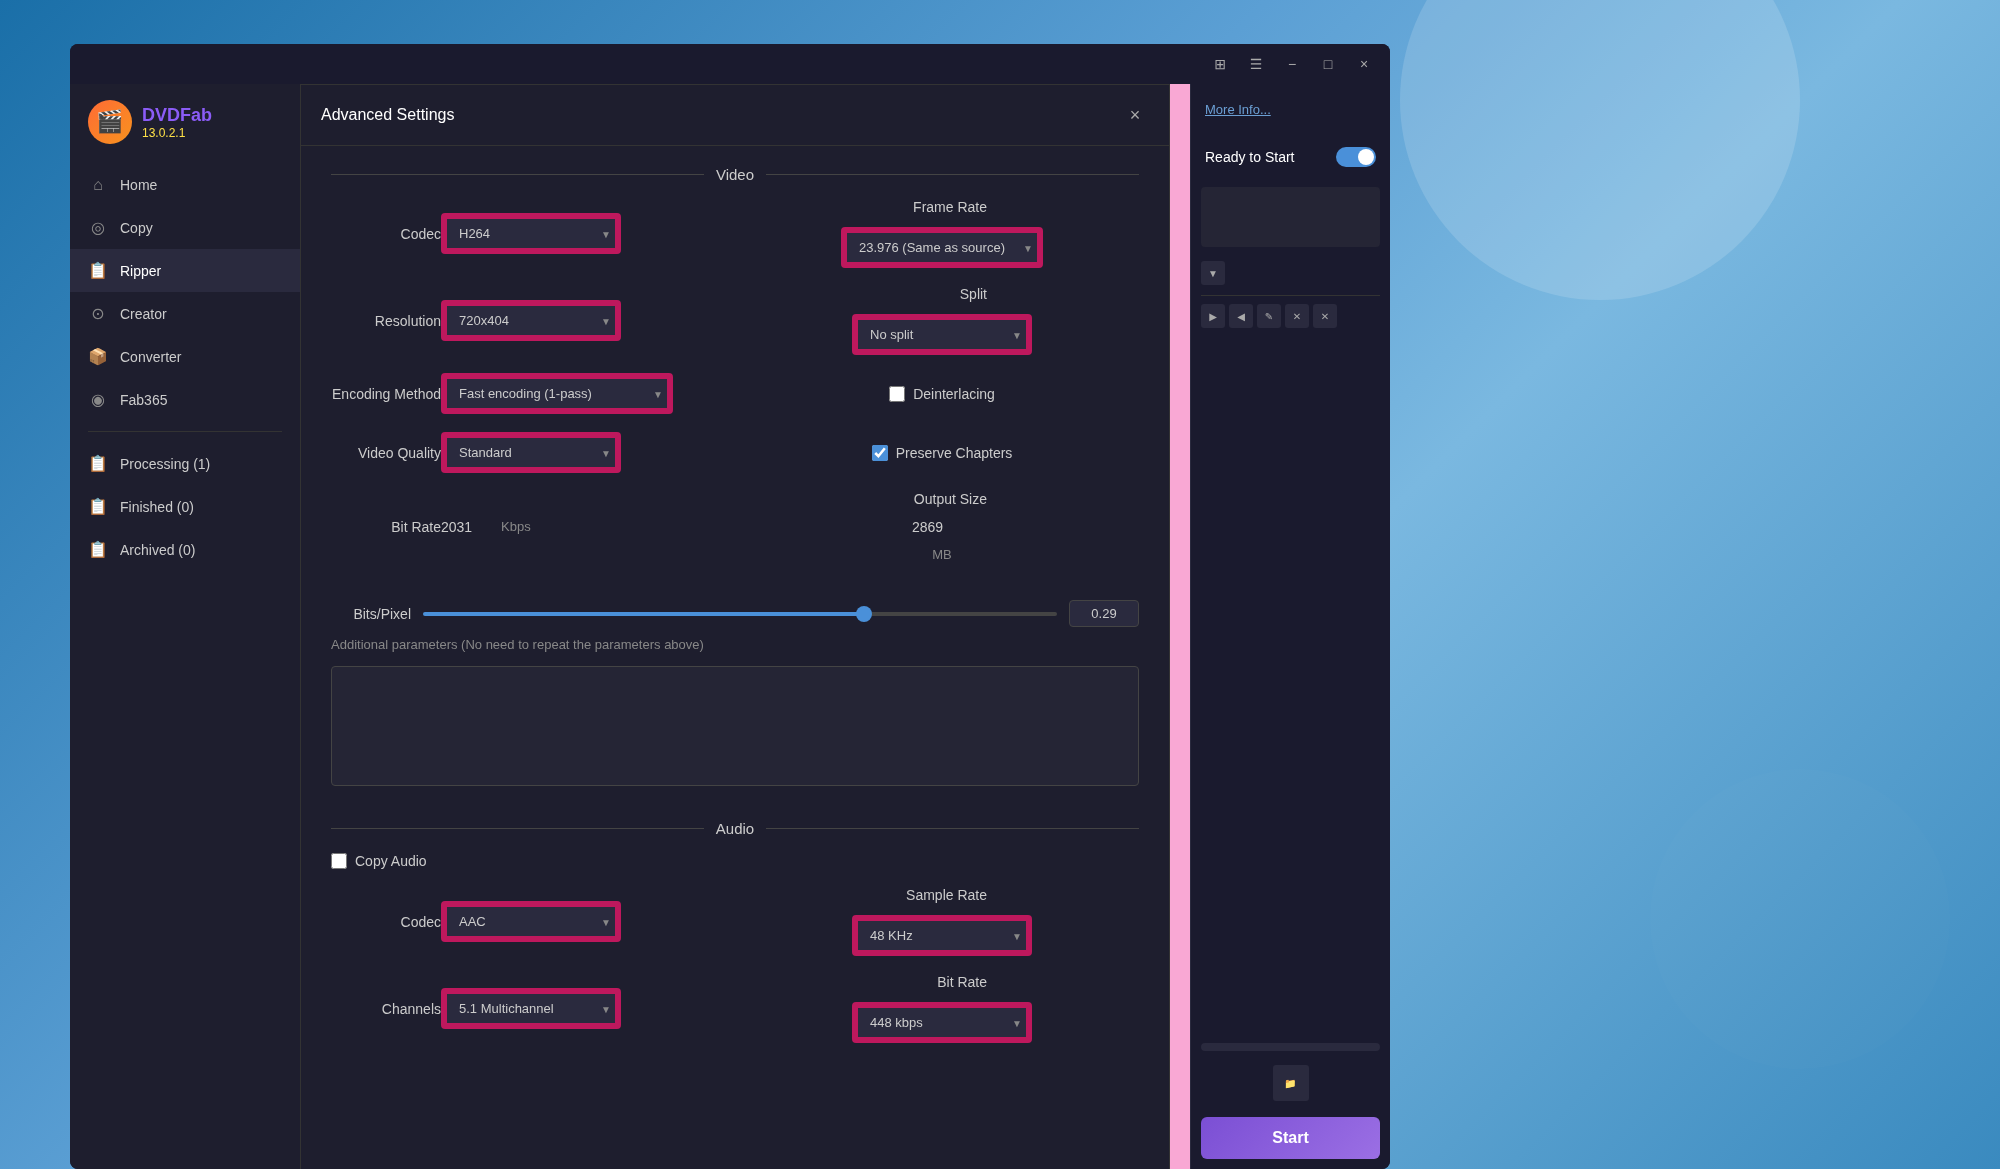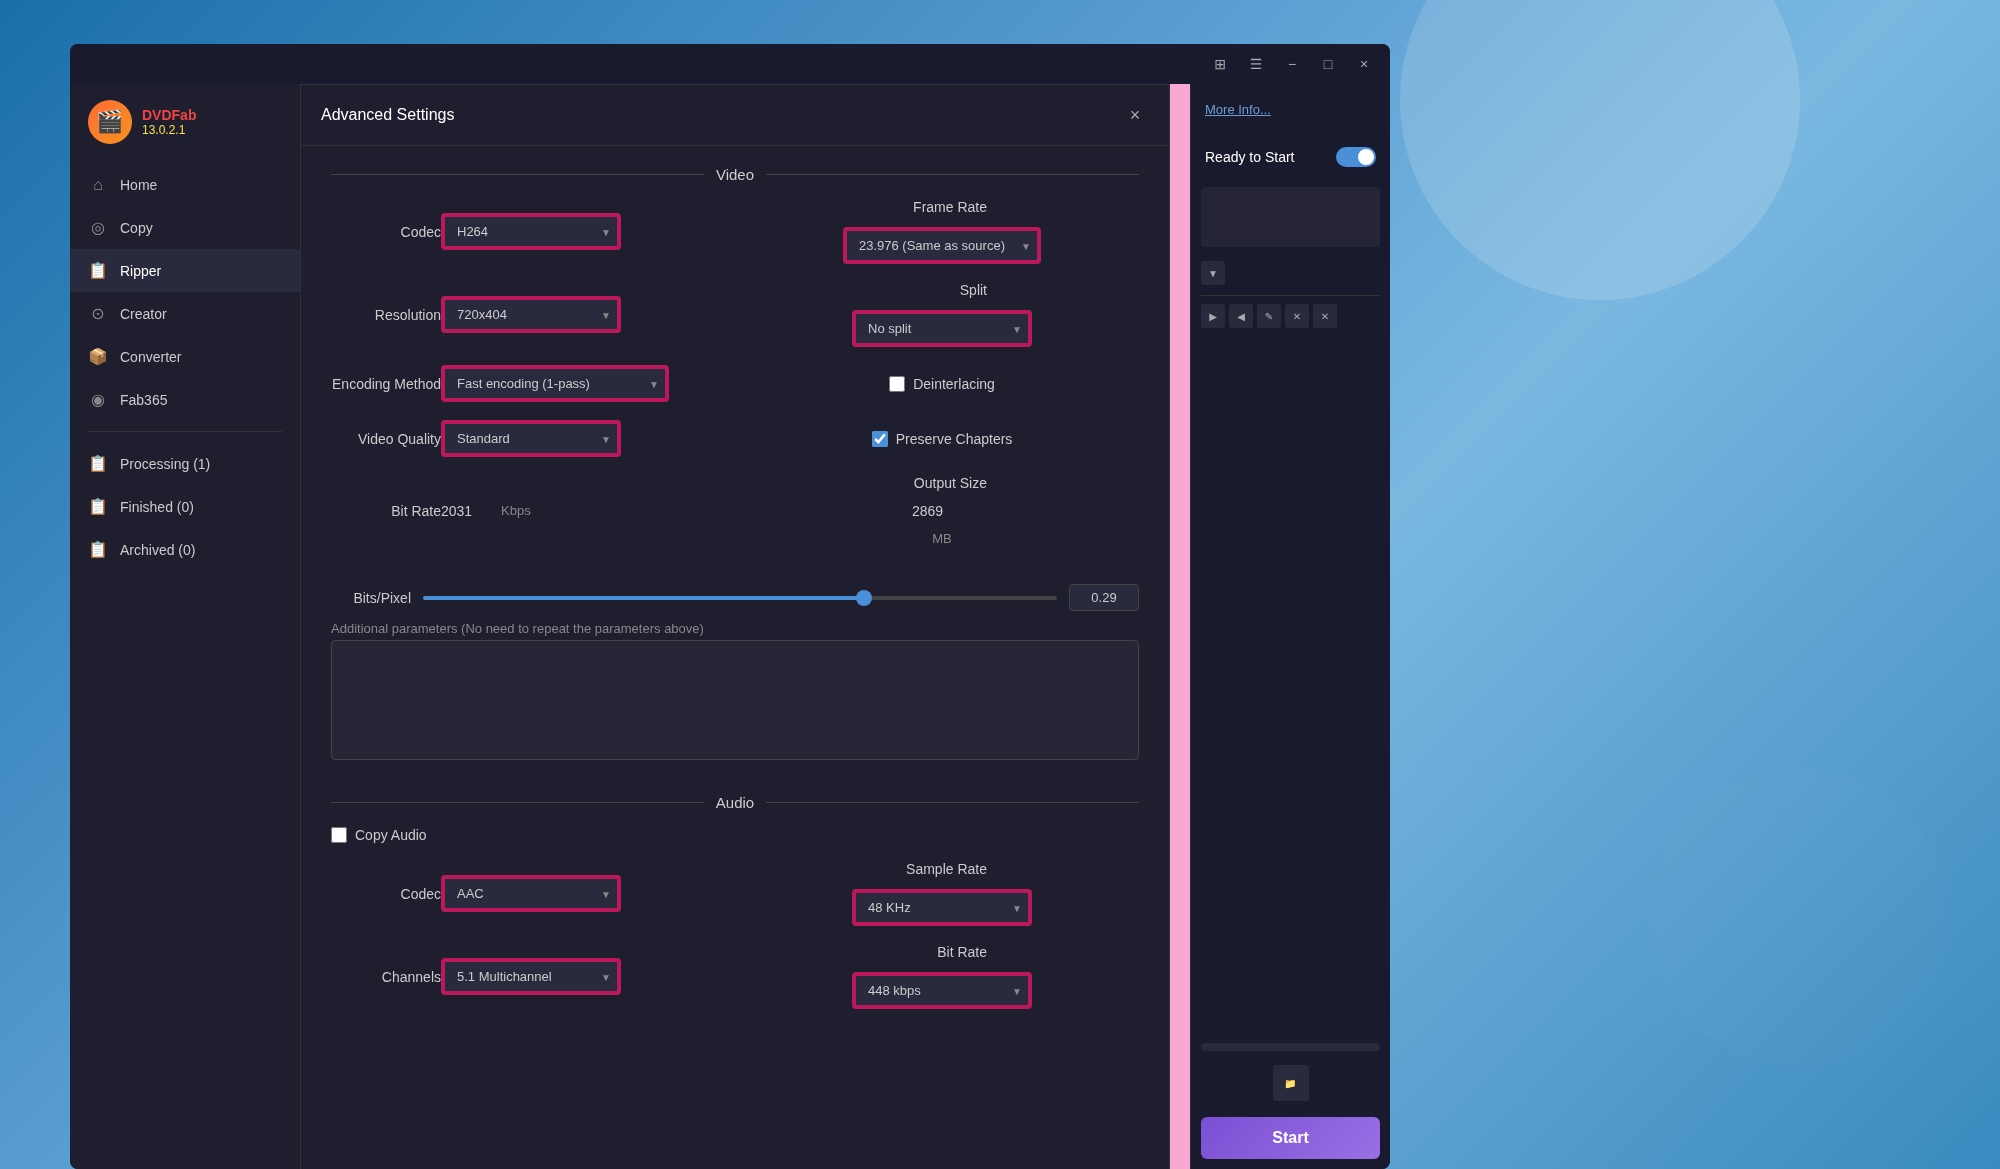--- a/index.html
+++ b/index.html
@@ -90,22 +90,22 @@
       border-radius: 50%;
       background: linear-gradient(135deg, #ff6b35, #f7931e);
       display: flex;
       align-items: center;
       justify-content: center;
       font-size: 20px;
       color: white;
       overflow: hidden;
     }
     .logo-text {
-      color: #ef4444;
-      font-size: 14px;
+      color: #8b5cf6;
+      font-size: 18px;
       font-weight: 600;
     }
     .logo-version {
       color: #fde047;
       font-size: 12px;
     }
     .sidebar-nav {
       flex: 1;
     }
     .sidebar-item {
@@ -323,21 +323,21 @@
       font-size: 14px;
       min-width: 110px;
       text-align: right;
     }
     .select-wrapper {
       position: relative;
       display: inline-block;
     }
     .select-wrapper select {
       background: #2a2a3e;
-      border: 4px solid #be185d;
+      border: 6px solid #be185d;
       border-radius: 4px;
       color: #ccc;
       font-size: 13px;
       padding: 7px 32px 7px 12px;
       appearance: none;
       cursor: pointer;
       min-width: 180px;
       outline: none;
     }
     .select-wrapper::after {
@@ -426,21 +426,21 @@
       text-align: center;
     }
 
     
     .additional-params {
       padding: 0 30px 10px;
     }
     .params-label {
       color: #888;
       font-size: 13px;
-      margin-bottom: 4px;
+      margin-bottom: 14px;
     }
     .params-textarea {
       width: 100%;
       height: 120px;
       background: #252535;
       border: 1px solid #444;
       border-radius: 4px;
       color: #ccc;
       font-size: 13px;
       padding: 8px;

